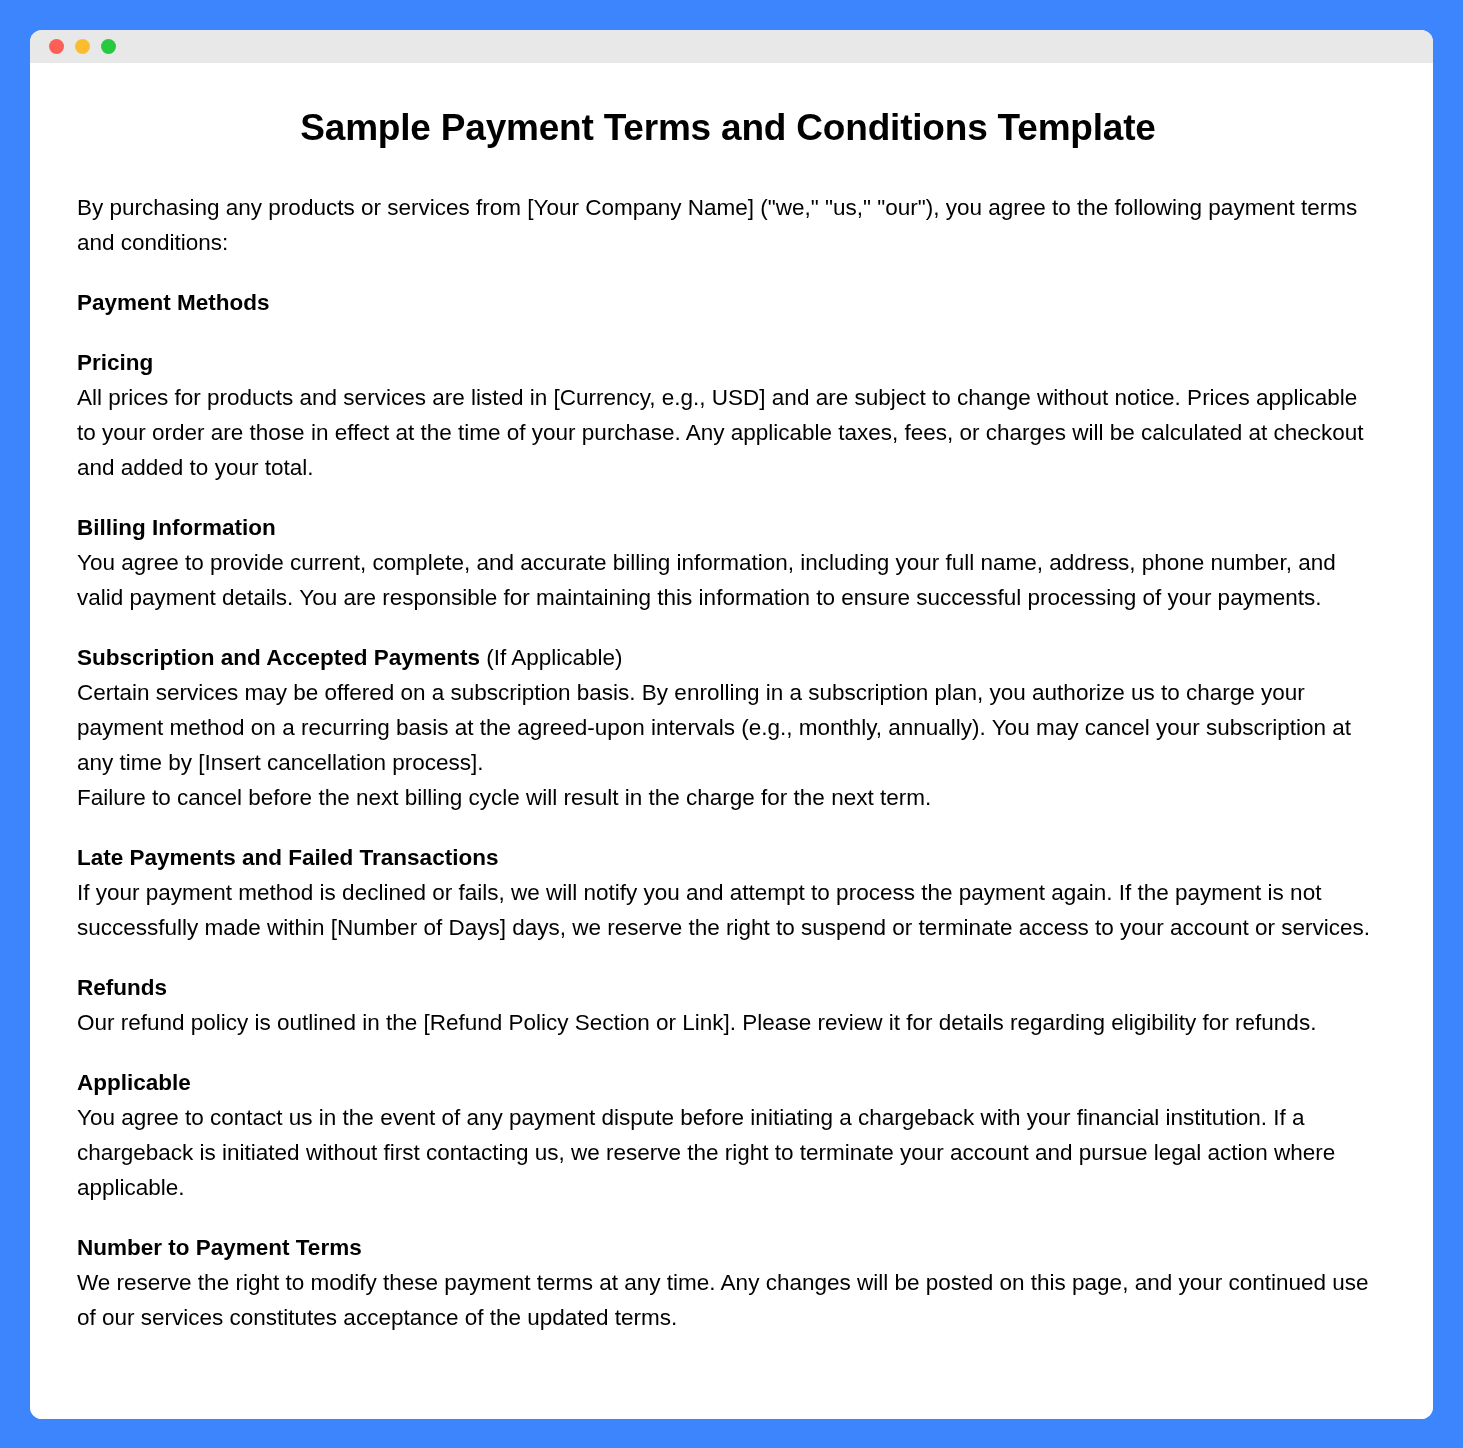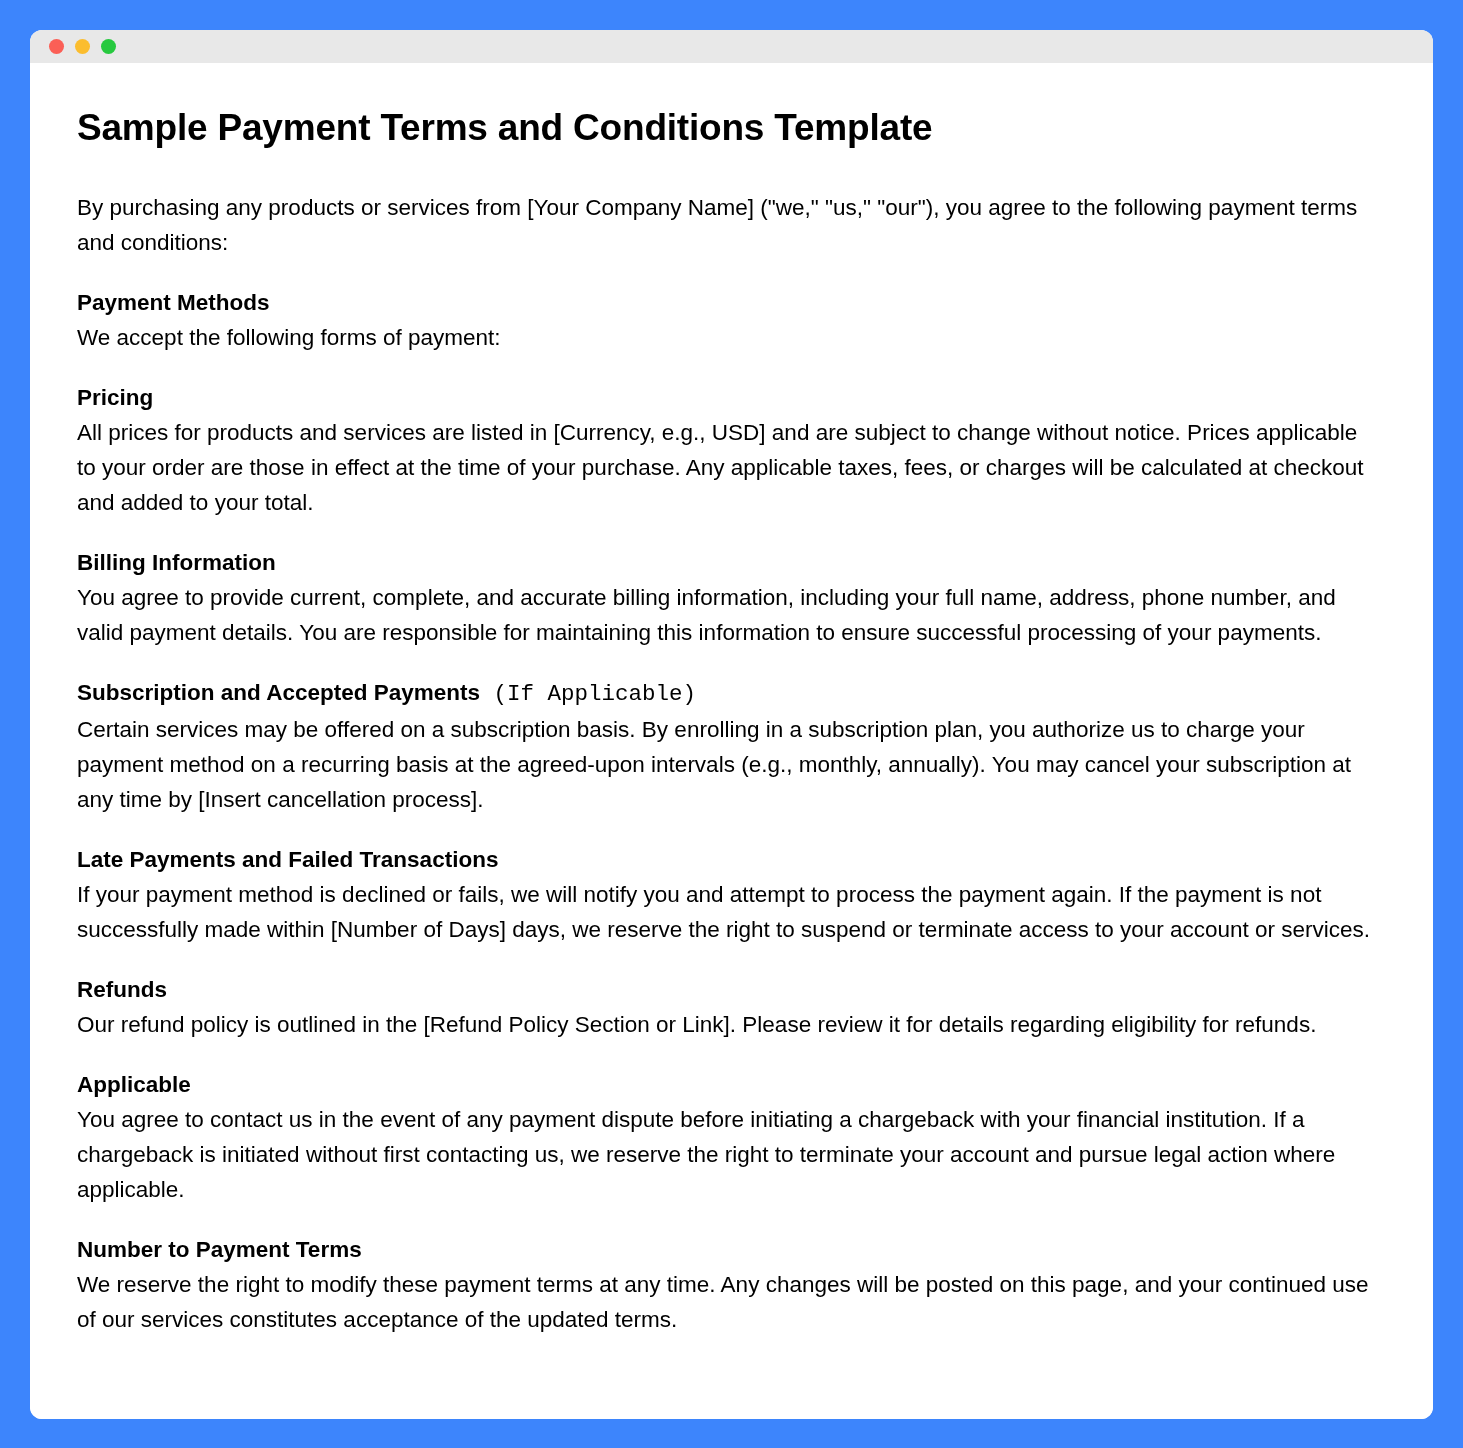--- a/index.html
+++ b/index.html
@@ -55,38 +55,38 @@
     overflow: hidden;
   }
 
   .doc-title {
     font-size: 37px;
     font-weight: bold;
     color: #000000;
     margin: 0 0 40px 0;
     letter-spacing: -0.2px;
     line-height: 1.15;
+    text-align: center;
   }
 
   .para {
     font-size: 22.5px;
     line-height: 35px;
     color: #000000;
     margin: 0 0 25px 0;
     max-width: 1302px;
   }
   .para:last-child { margin-bottom: 0; }
 
   .para .h {
     font-weight: bold;
     text-align: center;
   }
   .para .reg {
     font-weight: normal;
-    font-family: Liberation Mono, monospace;
   }
 </style>
 </head>
 <body>
 
 <div class="browser-window">
 
   <div class="title-bar">
     <span class="dot dot-close"></span>
     <span class="dot dot-minimize"></span>
@@ -94,37 +94,37 @@
   </div>
 
   <div class="document-body">
 
     <h1 class="doc-title">Sample Payment Terms and Conditions Template</h1>
 
     <p class="para">By purchasing any products or services from [Your Company Name] ("we," "us," "our"), you agree to the following payment terms and conditions:</p>
 
     <p class="para">
       <span class="h">Payment Methods</span><br>
-      <span>We accept the following forms of payment:</span>
     </p>
 
 
     <p class="para">
       <span class="h">Pricing</span><br>
       <span>All prices for products and services are listed in [Currency, e.g., USD] and are subject to change without notice. Prices applicable to your order are those in effect at the time of your purchase. Any applicable taxes, fees, or charges will be calculated at checkout and added to your total.</span>
     </p>
 
     <p class="para">
       <span class="h">Billing Information</span><br>
       <span>You agree to provide current, complete, and accurate billing information, including your full name, address, phone number, and valid payment details. You are responsible for maintaining this information to ensure successful processing of your payments.</span>
     </p>
 
     <p class="para">
       <span class="h">Subscription and Accepted Payments</span><span class="reg"> (If Applicable)</span><br>
       <span>Certain services may be offered on a subscription basis. By enrolling in a subscription plan, you authorize us to charge your payment method on a recurring basis at the agreed-upon intervals (e.g., monthly, annually). You may cancel your subscription at any time by [Insert cancellation process].</span><br>
+      <span>Failure to cancel before the next billing cycle will result in the charge for the next term.</span>
     </p>
 
     <p class="para">
       <span class="h">Late Payments and Failed Transactions</span><br>
       <span>If your payment method is declined or fails, we will notify you and attempt to process the payment again. If the payment is not successfully made within [Number of Days] days, we reserve the right to suspend or terminate access to your account or services.</span>
     </p>
 
     <p class="para">
       <span class="h">Refunds</span><br>
       <span>Our refund policy is outlined in the [Refund Policy Section or Link]. Please review it for details regarding eligibility for refunds.</span>

